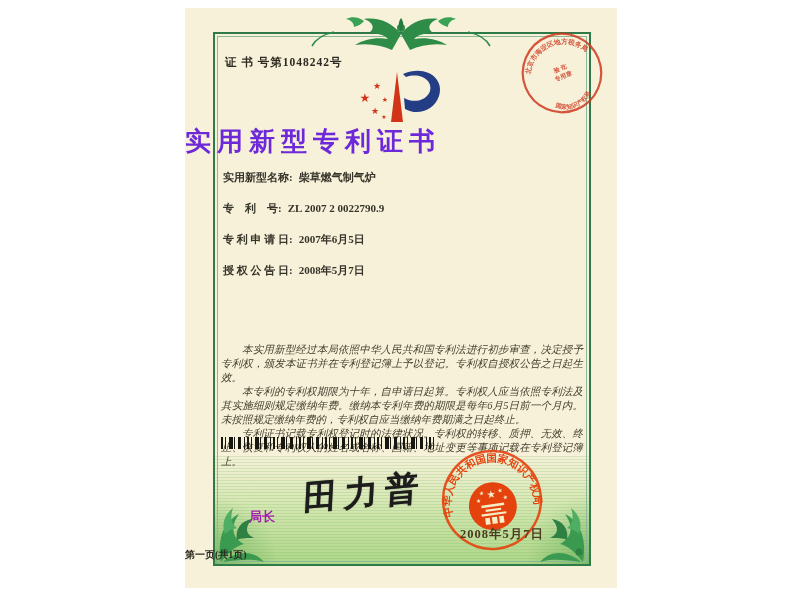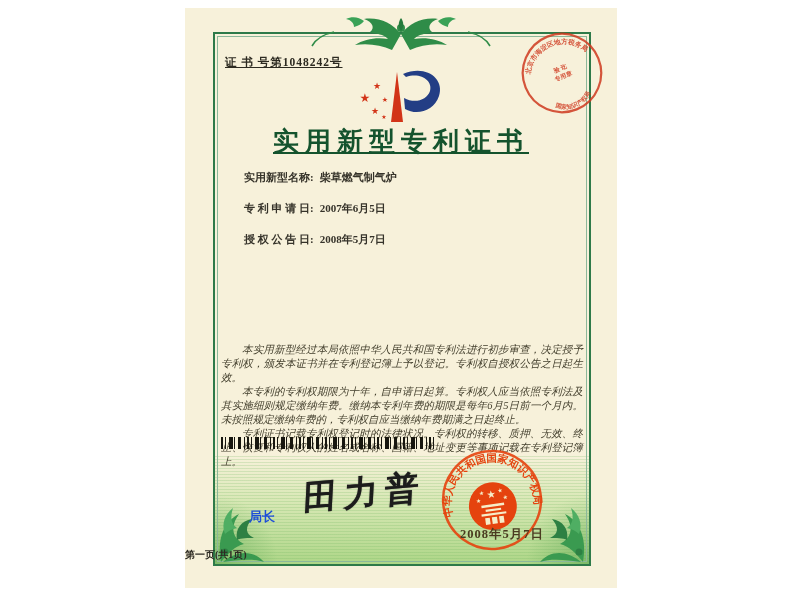--- a/index.html
+++ b/index.html
@@ -2,47 +2,47 @@
 <html><head>
 <meta charset="utf-8">
 <style>
   html,body{margin:0;padding:0;}
   body{width:800px;height:600px;background:#ffffff;font-family:"Liberation Serif","DejaVu Serif",serif;}
   .screen{position:relative;width:800px;height:600px;background:#ffffff;overflow:hidden;}
   .page{position:absolute;left:185px;top:8px;width:432px;height:580px;background:#f7f1da;}
   .border-outer{position:absolute;left:28px;top:24px;right:26px;bottom:22px;border:2px solid #2e7a49;}
   .border-inner{position:absolute;inset:2px;border:1px solid #8cb89a;}
   .ornament-top{position:absolute;left:50%;top:2px;transform:translateX(-50%);}
-  .cert-number{position:absolute;left:40px;top:47px;font-size:11.5px;font-weight:bold;letter-spacing:1px;color:#2c2a20;text-decoration:underline;}
+  .cert-number{position:absolute;left:40px;top:47px;font-size:11.5px;font-weight:bold;letter-spacing:1px;color:#2c2a20;}
   .corner-stamp{position:absolute;left:335px;top:23px;width:84px;height:84px;transform:rotate(-22deg);opacity:.85;}
   .logo{position:absolute;left:50%;top:56px;transform:translateX(-50%);}
-  .title{position:absolute;left:0;right:0;top:116px;text-align:center;font-size:26px;font-weight:bold;letter-spacing:6px;color:#14532d;text-decoration:underline;}
+  .title{position:absolute;left:0;right:0;top:116px;text-align:left;font-size:26px;font-weight:bold;letter-spacing:6px;color:#6d28d9;}
   .fields{position:absolute;left:38px;top:162px;right:30px;}
   .field-row{height:14px;margin-bottom:17px;font-size:11px;font-weight:bold;color:#36332a;white-space:nowrap;}
-  .field-label{margin-right:6px;margin-left:21px;}
+  .field-label{margin-right:6px;}
   .paragraphs{position:absolute;left:36px;right:34px;top:335px;font-size:10.5px;line-height:14px;color:#45412f;font-style:italic;text-align:justify;}
   .paragraphs p{margin:0;text-indent:2em;}
   .barcode{position:absolute;left:36px;top:429px;width:213px;height:12px;
     background:repeating-linear-gradient(90deg,
       #17160f 0 2px, rgba(0,0,0,0) 2px 4px,
       #17160f 4px 5px, rgba(0,0,0,0) 5px 8px,
       #17160f 8px 12px, rgba(0,0,0,0) 12px 13px,
       #17160f 13px 14px, rgba(0,0,0,0) 14px 17px,
       #17160f 17px 20px, rgba(0,0,0,0) 20px 23px,
       #17160f 23px 24px, rgba(0,0,0,0) 24px 26px);}
   .band{position:absolute;left:30px;right:28px;top:447px;bottom:23px;
     background:
       radial-gradient(90px 100px at 0% 100%, rgba(62,150,62,.45), rgba(62,150,62,0) 70%),
       radial-gradient(90px 100px at 100% 100%, rgba(62,150,62,.45), rgba(62,150,62,0) 70%),
       repeating-linear-gradient(0deg, rgba(110,180,95,.22) 0 1px, rgba(0,0,0,0) 1px 3px),
       linear-gradient(180deg, rgba(214,236,190,0) 0%, rgba(187,223,146,.55) 45%, rgba(160,209,120,.85) 100%);}
   .flourish{position:absolute;bottom:24px;width:62px;height:82px;}
   .flourish.left{left:30px;}
   .flourish.right{right:28px;transform:scaleX(-1);}
-  .signer-title{position:absolute;left:64px;top:500px;font-size:13px;font-weight:bold;color:#1d4ed8;}
+  .signer-title{position:absolute;left:64px;top:500px;font-size:13px;font-weight:bold;color:#a21caf;}
   .signature{position:absolute;left:118px;top:462px;font-size:34px;font-weight:bold;letter-spacing:7px;color:#1c1c1c;transform:rotate(-5deg) skewX(-8deg);text-shadow:0 0 1px rgba(20,20,20,.7);}
   .seal{position:absolute;left:255px;top:440px;width:104px;height:104px;transform:rotate(-8deg);}
   .seal-date{position:absolute;left:262px;top:518px;width:110px;text-align:center;font-size:12.5px;font-weight:bold;letter-spacing:1px;color:#4a3b20;}
   .footer{position:absolute;left:0;right:0;top:540px;text-align:left;font-size:10px;font-weight:bold;color:#2e2b23;}
   .copy-note{position:absolute;right:12px;top:566px;font-size:13px;color:#9a9784;letter-spacing:1px;margin-top:40px;}
 </style>
 </head>
 <body>
 
 <div class="screen">
@@ -94,20 +94,23 @@
         <text x="34" y="38" font-size="7" text-anchor="middle">★</text>
         <text x="33" y="55" font-size="6" text-anchor="middle">★</text>
       </g>
     </svg>
 
     <div class="title">实用新型专利证书</div>
 
     <div class="fields">
       <div class="field-row">
         <span class="field-label">实用新型名称:</span><span class="field-value">柴草燃气制气炉</span>
+      </div>
+      <div class="field-row">
+        <span class="field-label">专　利　号:</span><span class="field-value">ZL 2007 2 0022790.9</span>
       </div>
       <div class="field-row">
         <span class="field-label">专 利 申 请 日:</span><span class="field-value">2007年6月5日</span>
       </div>
       <div class="field-row">
         <span class="field-label">授 权 公 告 日:</span><span class="field-value">2008年5月7日</span>
       </div>
     </div>
 
     <div class="paragraphs">

